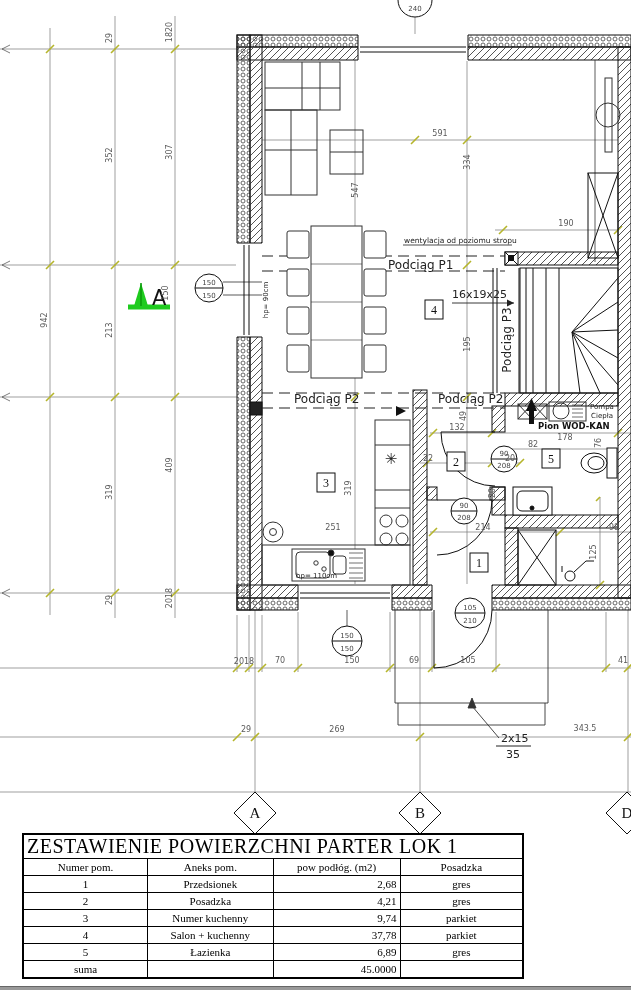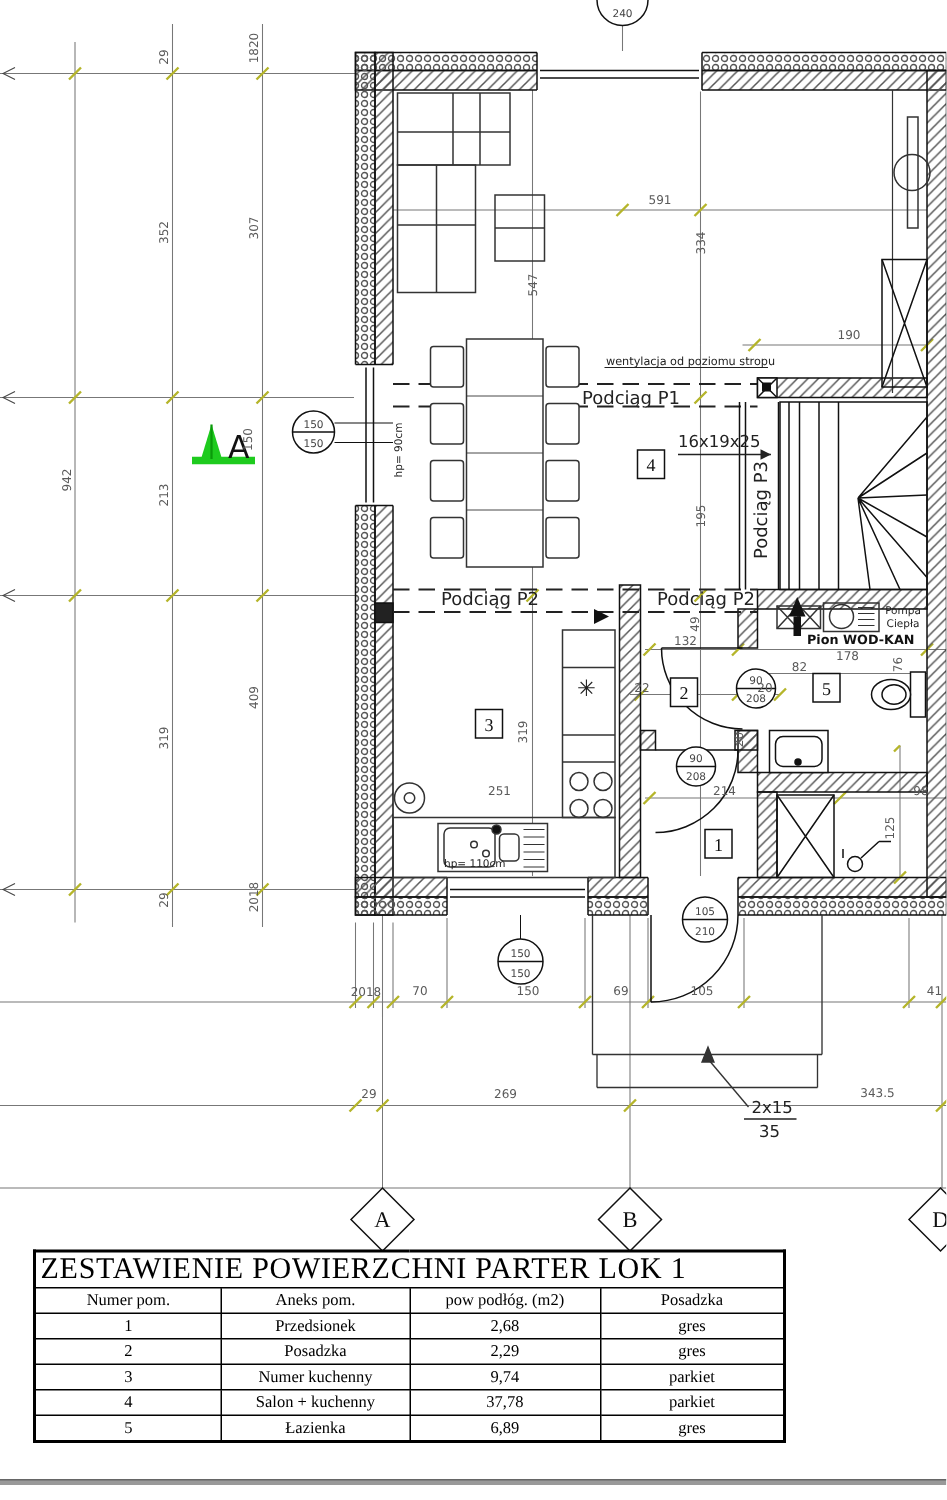--- a/index.html
+++ b/index.html
@@ -11,21 +11,21 @@
   .beamtxt{font-size:12px;fill:#222;}
   .roomtxt{font-size:12px;fill:#111;font-family:"Liberation Serif",serif;}
   .tinytxt{font-size:7px;fill:#222;}
   .axistxt{font-size:15px;fill:#111;font-family:"Liberation Serif",serif;}
   #area-table{position:absolute;left:22px;top:833px;width:502px;
     border-collapse:collapse;font-family:"Liberation Serif",serif;color:#000;}
   #area-table td,#area-table th{border:1px solid #000;font-weight:normal;
     font-size:11px;height:16px;padding:0 3px;white-space:nowrap;}
   #area-table .title-cell{font-size:20px;height:19px;text-align:left;letter-spacing:.5px;}
   #area-table{border:2px solid #000;}
-  .c{text-align:center;margin-top:32px;} .r{text-align:center;}
+  .c{text-align:center;margin-top:32px;} .r{text-align:right;}
   #sheet-bottom-line{position:absolute;left:0;top:986px;width:631px;height:3px;
     background:#999;border-top:1px solid #666;}
 </style>
 </head>
 <body>
 
 <div id="sheet">
 <svg id="plan-svg" width="631" height="835" viewBox="0 0 631 835">
   <defs>
     <pattern id="hatch" patternUnits="userSpaceOnUse" width="7" height="7">
@@ -374,38 +374,44 @@
   </tr>
   <tr>
     <td class="c">1</td>
     <td class="c">Przedsionek</td>
     <td class="r">2,68</td>
     <td class="c">gres</td>
   </tr>
   <tr>
     <td class="c">2</td>
     <td class="c">Posadzka</td>
-    <td class="r">2,29</td>
+    <td class="r">4,21</td>
     <td class="c">gres</td>
   </tr>
   <tr>
     <td class="c">3</td>
     <td class="c">Numer kuchenny</td>
     <td class="r">9,74</td>
     <td class="c">parkiet</td>
   </tr>
   <tr>
     <td class="c">4</td>
     <td class="c">Salon + kuchenny</td>
     <td class="r">37,78</td>
     <td class="c">parkiet</td>
   </tr>
   <tr>
     <td class="c">5</td>
     <td class="c">Łazienka</td>
     <td class="r">6,89</td>
     <td class="c">gres</td>
   </tr>
+  <tr>
+    <td class="c">suma</td>
+    <td></td>
+    <td class="r">45.0000</td>
+    <td></td>
+  </tr>
 </tbody>
     </table>
 
 <div id="sheet-bottom-line"></div>
 </div>
 
 </body></html>

